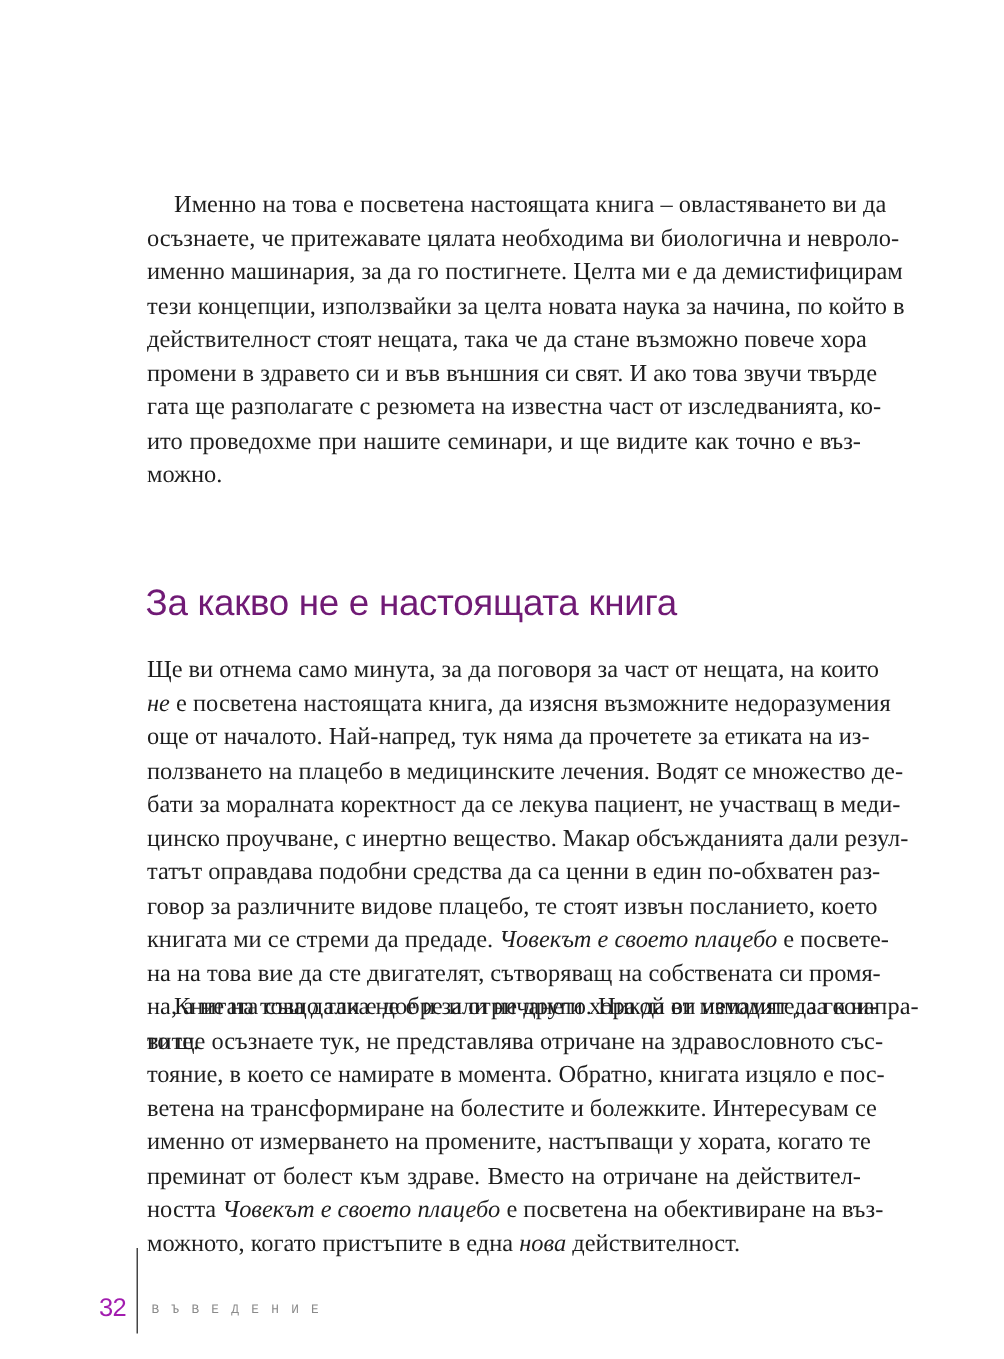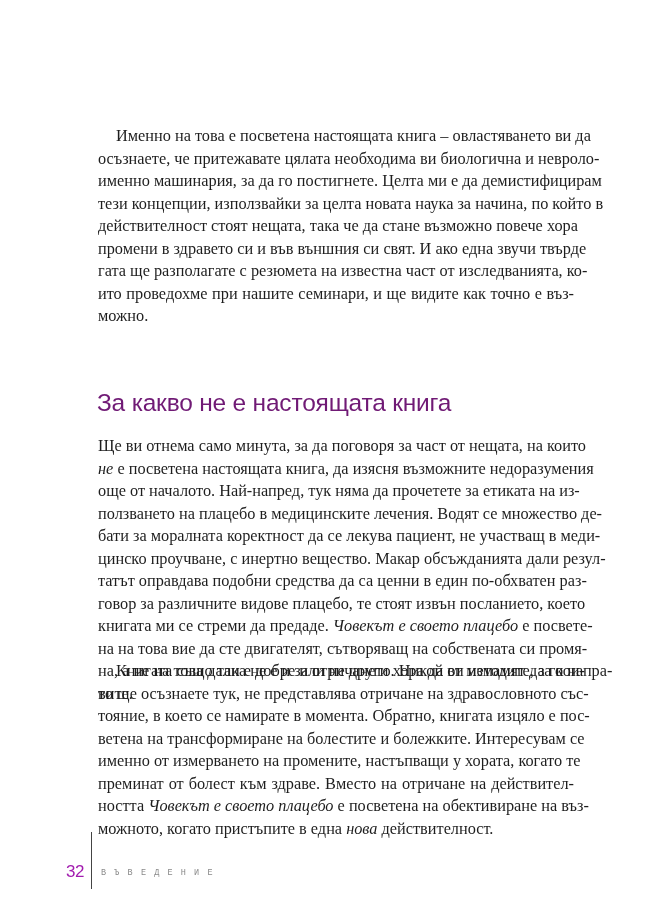--- a/index.html
+++ b/index.html
@@ -38,21 +38,21 @@
 <body>
 
 <div class="page">
 
   <div class="text-block" id="para-1">
     <span class="line indent">Именно на това е посветена настоящата книга – овластяването ви да</span>
     <span class="line">осъзнаете, че притежавате цялата необходима ви биологична и невроло-</span>
     <span class="line">именно машинария, за да го постигнете. Целта ми е да демистифицирам</span>
     <span class="line">тези концепции, използвайки за целта новата наука за начина, по който в</span>
     <span class="line">действителност стоят нещата, така че да стане възможно повече хора</span>
-    <span class="line">промени в здравето си и във външния си свят. И ако една звучи твърде</span>
+    <span class="line">промени в здравето си и във външния си свят. И ако това звучи твърде</span>
     <span class="line">гата ще разполагате с резюмета на известна част от изследванията, ко-</span>
     <span class="line">ито проведохме при нашите семинари, и ще видите как точно е въз-</span>
     <span class="line last">можно.</span>
   </div>
 
   <h2 class="section-heading">За какво не е настоящата книга</h2>
 
   <div class="text-block" id="para-2">
     <span class="line">Ще ви отнема само минута, за да поговоря за част от нещата, на които</span>
     <span class="line"><span class="it">не</span><span> е посветена настоящата книга, да изясня възможните недоразумения</span></span>

